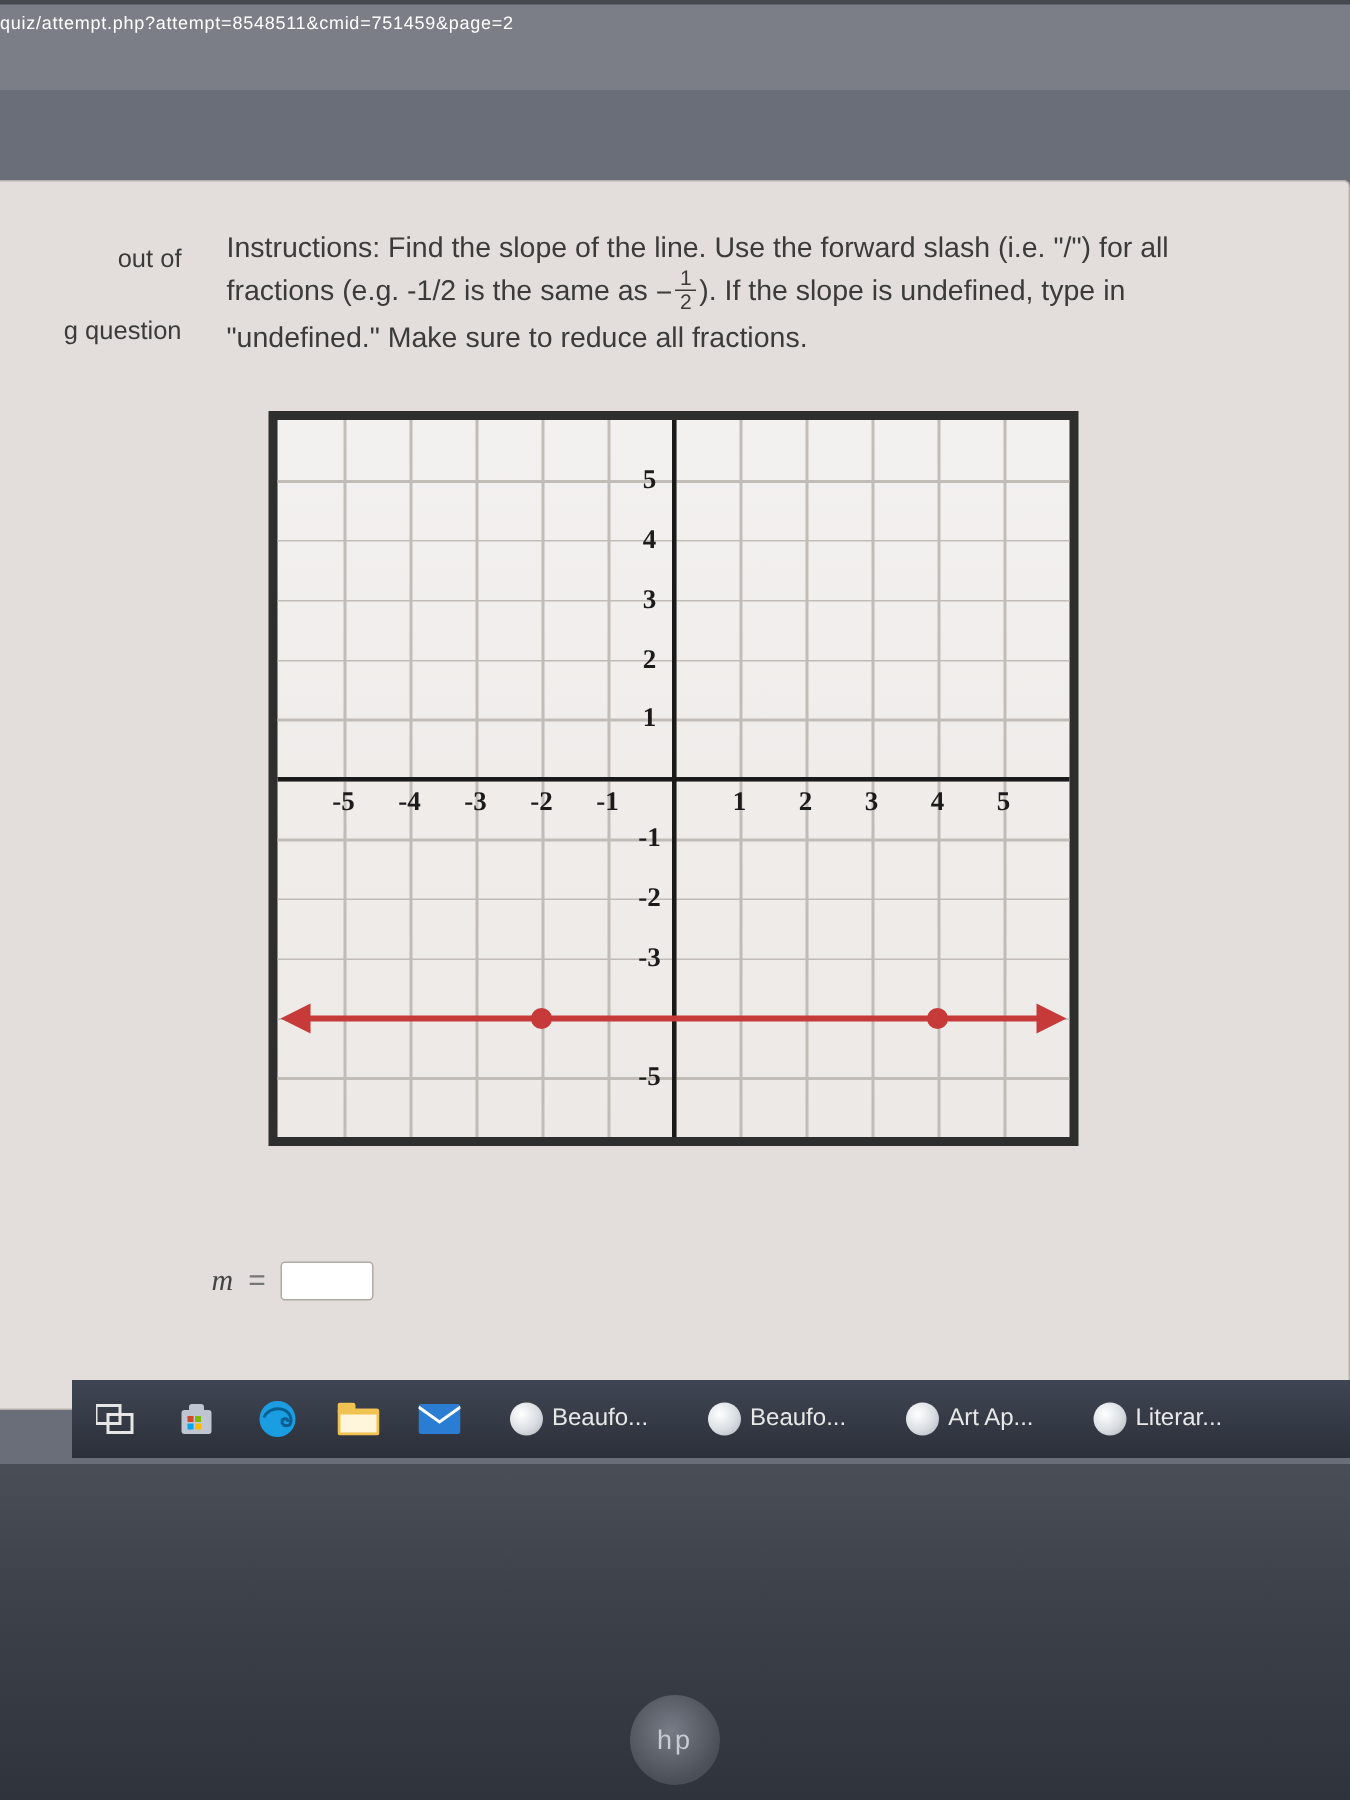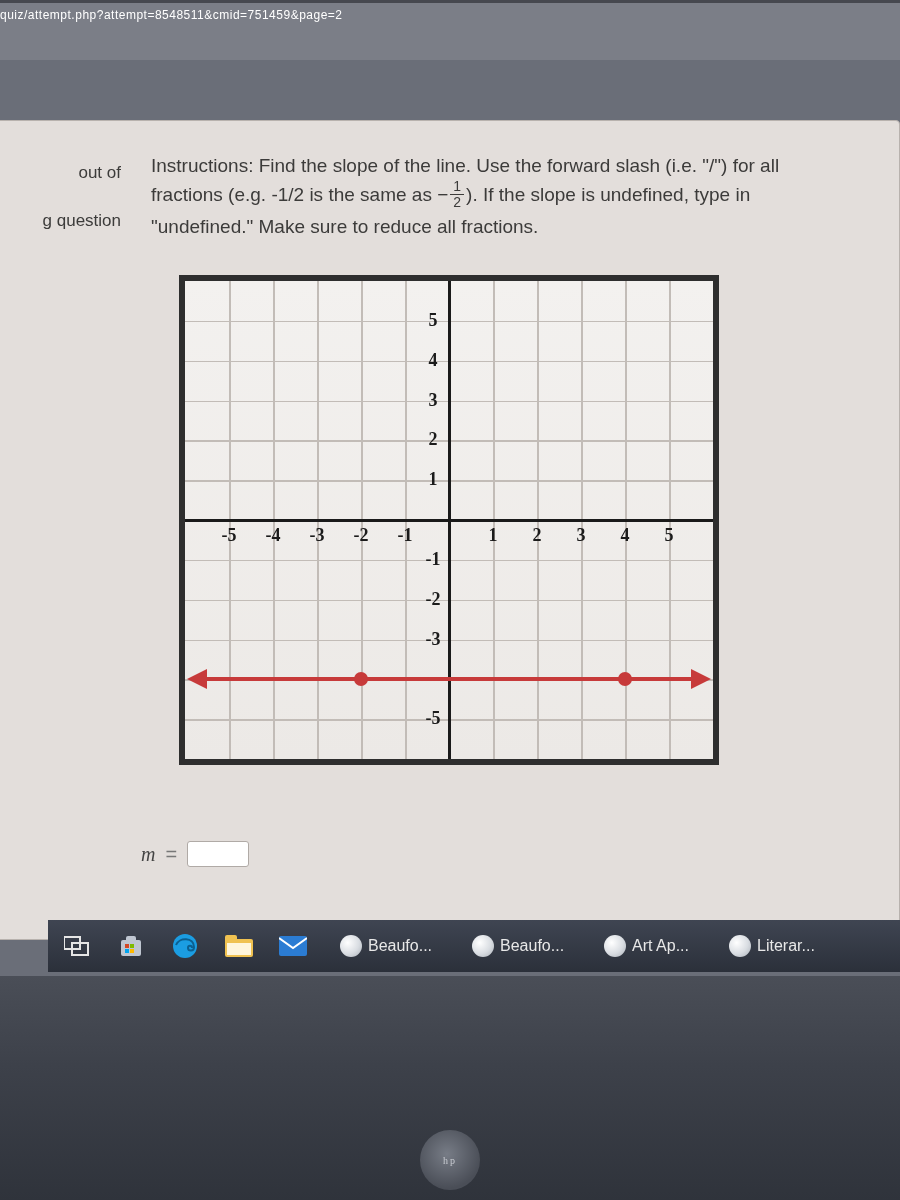--- a/index.html
+++ b/index.html
@@ -189,24 +189,23 @@
   }
   .logo {
     position: absolute;
     left: 50%; bottom: 10px;
     transform: translate(-50%,0);
     width: 60px; height: 60px;
     border-radius: 50%;
     background: radial-gradient(circle at 45% 40%, #777c86, #4a4e57 70%);
     display:flex;align-items:center;justify-content:center;
     color:#c8cbd1;
-    font-size:10px;
+    font-size:18px;
     letter-spacing:2px;
     text-transform:lowercase;
-    font-family:Liberation Serif, serif;
   }
 </style>
 </head>
 <body>
 
 <div class="urlbar">
   <span class="urltext">quiz/attempt.php?attempt=8548511&amp;cmid=751459&amp;page=2</span>
 </div>
 
 <div class="page">

